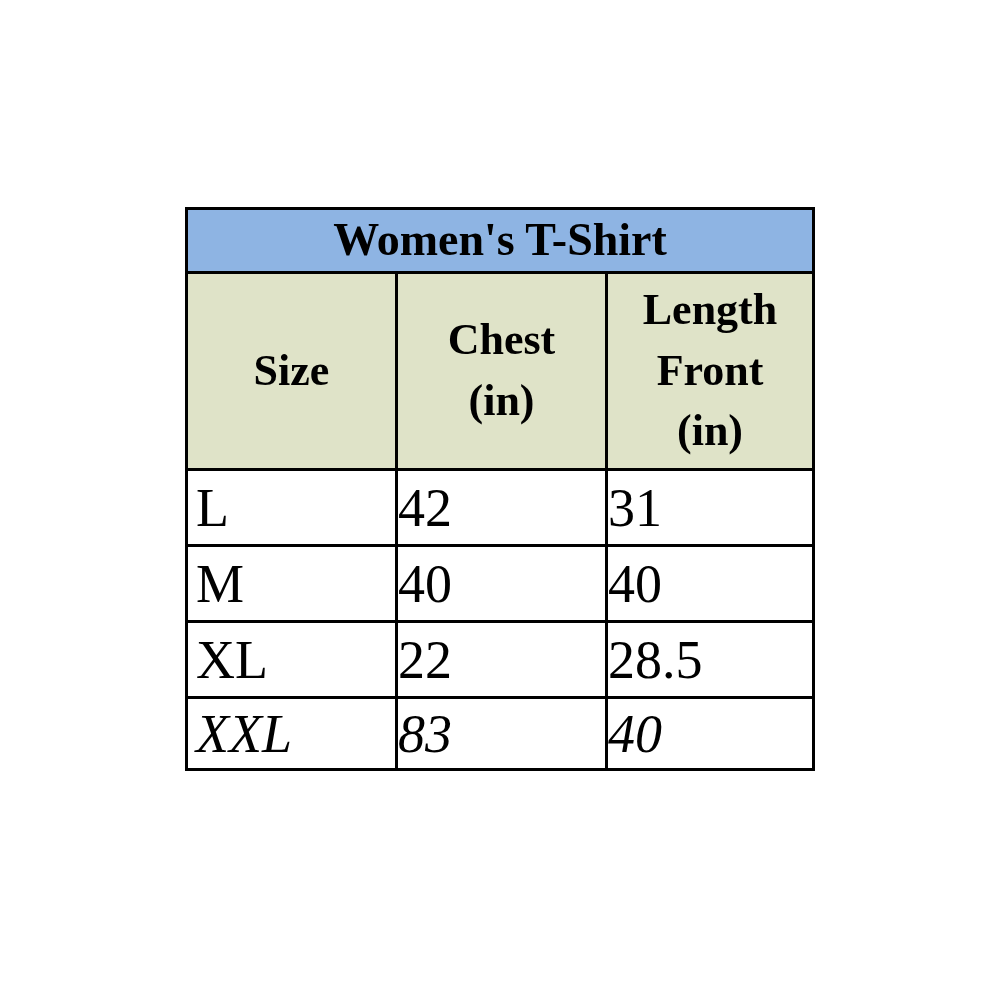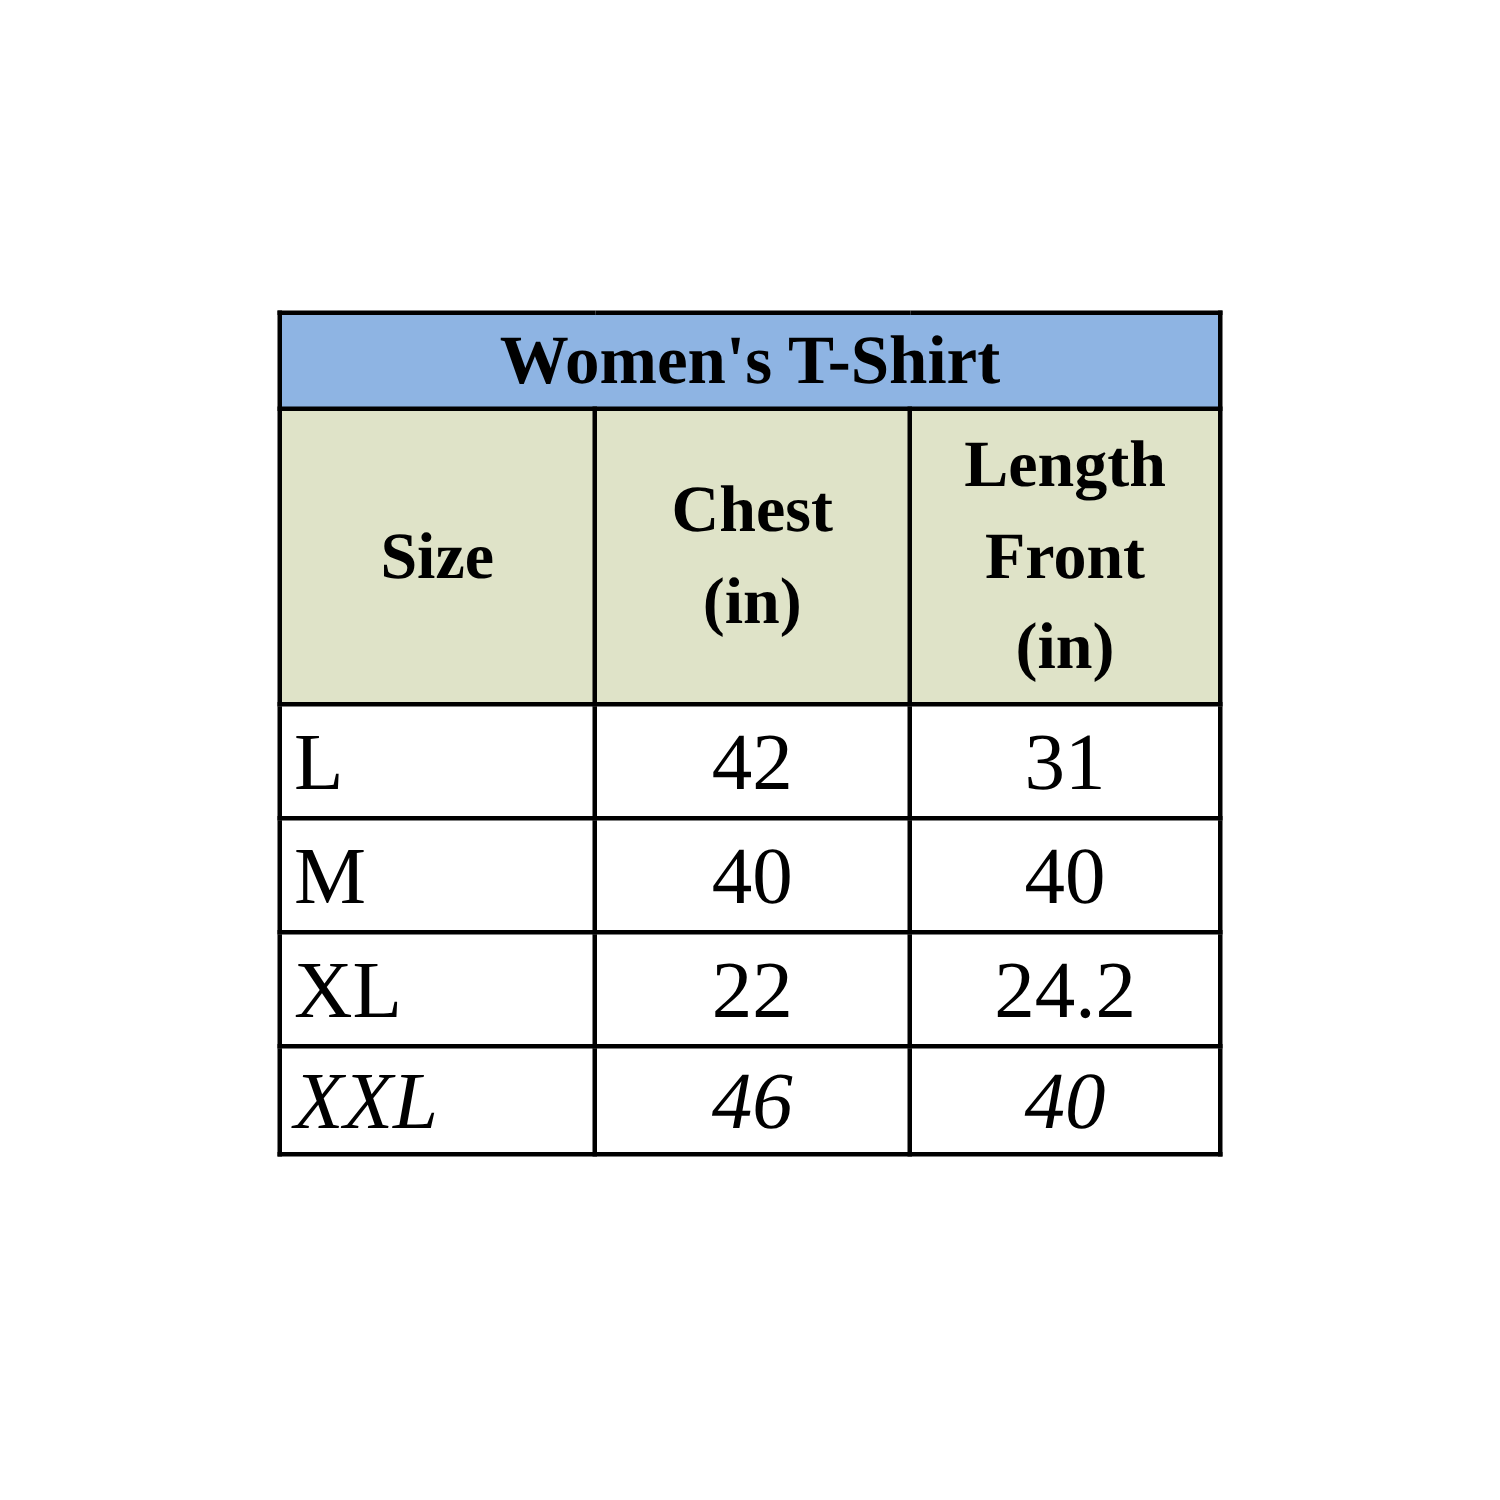--- a/index.html
+++ b/index.html
@@ -59,21 +59,21 @@
     font-size: 54px;
     font-weight: normal;
     background: var(--page-bg);
   }
   tr.data-row:last-child td { height: 72px; font-style: italic; }
   td.size-cell {
     text-align: left;
     padding-left: 8px;
   }
   td.num-cell {
-    text-align: center;
+    text-align: left;
   }
 </style>
 </head>
 <body>
 
 <div class="canvas">
   <table class="size-chart">
     <colgroup>
       <col style="width:210px">
       <col style="width:210px">
@@ -103,22 +103,22 @@
         <td class="num-cell">31</td>
       </tr>
       <tr class="data-row">
         <td class="size-cell">M</td>
         <td class="num-cell">40</td>
         <td class="num-cell">40</td>
       </tr>
       <tr class="data-row">
         <td class="size-cell">XL</td>
         <td class="num-cell">22</td>
-        <td class="num-cell">24.2</td>
+        <td class="num-cell">28.5</td>
       </tr>
       <tr class="data-row">
         <td class="size-cell">XXL</td>
-        <td class="num-cell">46</td>
+        <td class="num-cell">83</td>
         <td class="num-cell">40</td>
       </tr>
     </tbody>
   </table>
 </div>
 
 </body></html>

